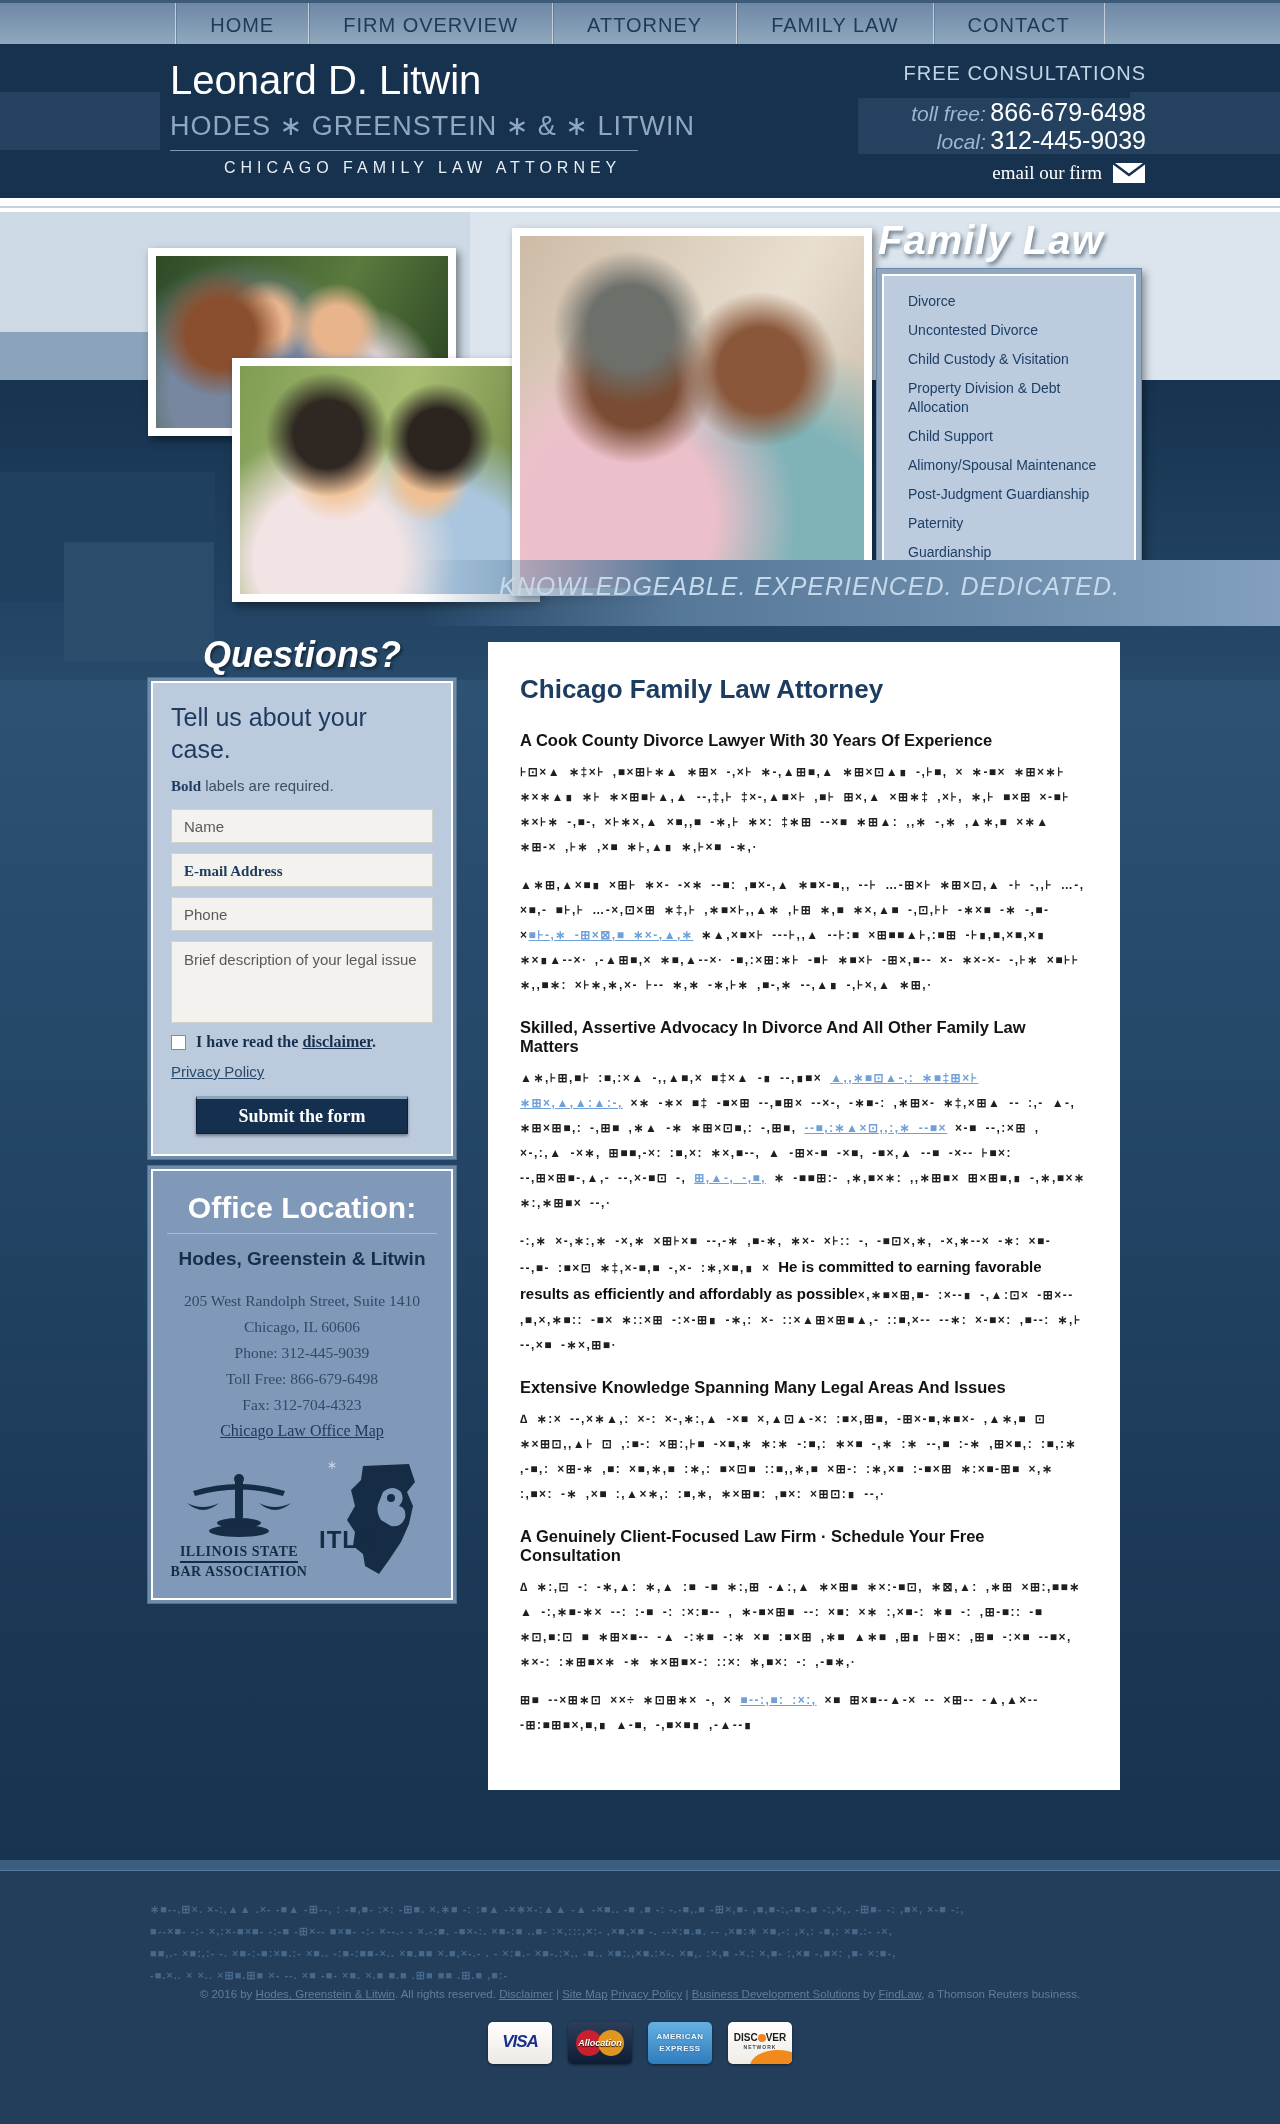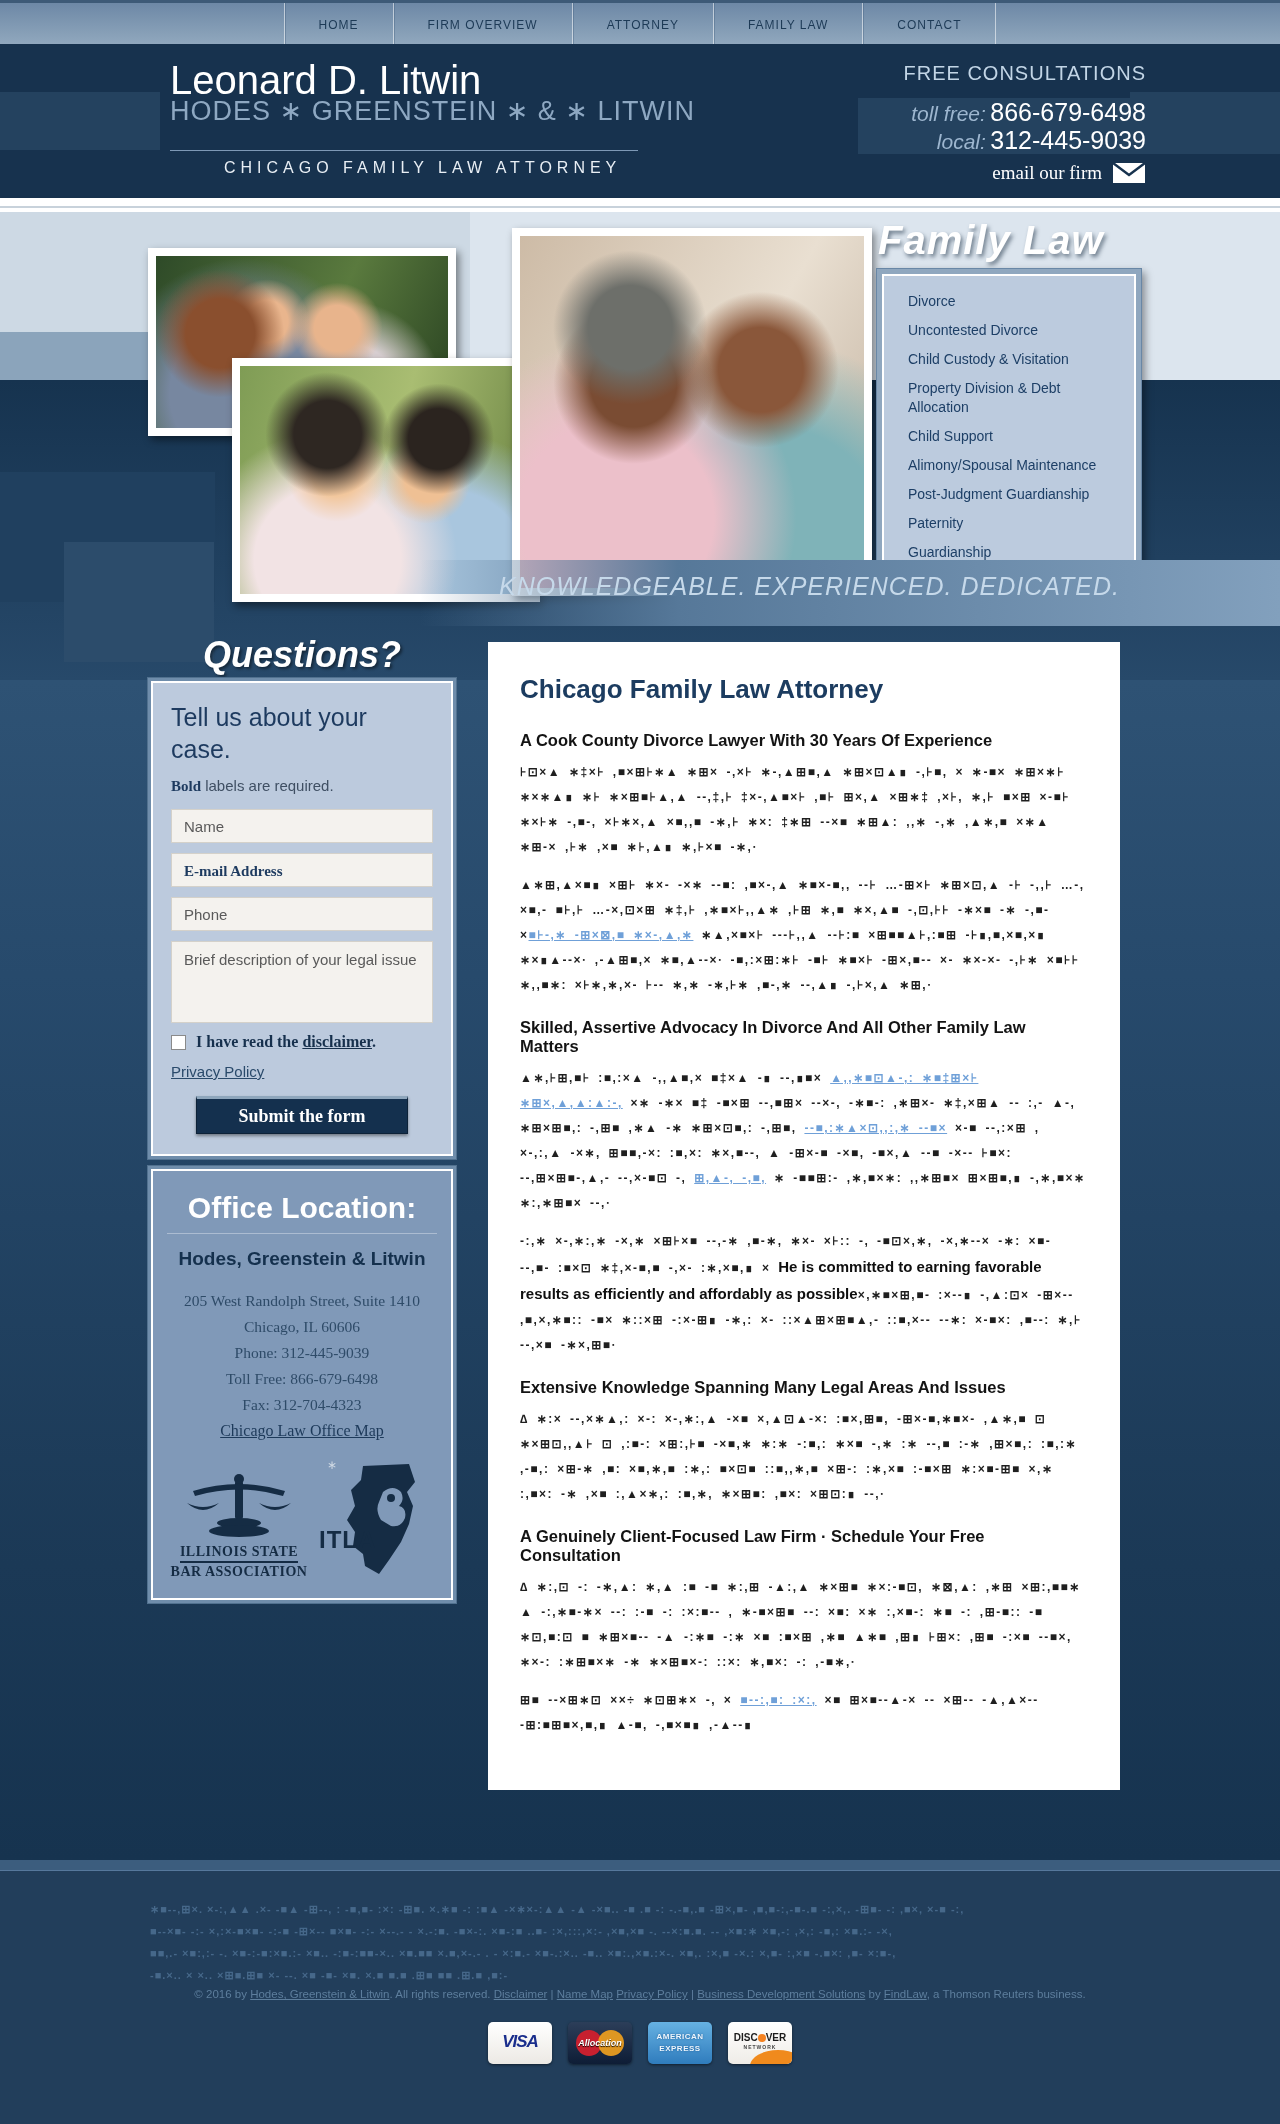--- a/index.html
+++ b/index.html
@@ -3,32 +3,32 @@
 <meta charset="utf-8">
 <style>
   html,body{margin:0;padding:0;background:#16324e;}
   .page{position:relative;width:1280px;height:2124px;margin:0 auto;overflow:hidden;
         font-family:"Liberation Sans",sans-serif;}
 
   
   .topbar{position:absolute;left:0;top:0;width:1280px;height:44px;
           background:linear-gradient(#6d88a6,#93aabf);border-top:3px solid #3d5a77;
           display:flex;justify-content:center;align-items:stretch;}
-  .nav-item{display:flex;align-items:center;padding:0 34px;color:#1d3a56;font-size:12px;
+  .nav-item{display:flex;align-items:center;padding:0 34px;color:#1d3a56;font-size:20px;
             letter-spacing:1px;text-decoration:none;border-left:1px solid rgba(255,255,255,.55);
             box-shadow:inset 1px 0 0 rgba(60,90,120,.35);cursor:pointer;}
   .nav-item:last-child{border-right:1px solid rgba(255,255,255,.55);}
 
   
   .header{position:absolute;left:0;top:44px;width:1280px;height:154px;background:#17324e;}
   .hdr-accent{position:absolute;top:48px;height:58px;background:#24425f;}
   .hdr-accent.left{left:0;width:160px;}
   .hdr-accent.right{right:0;width:150px;}
   .firm-name{position:absolute;left:170px;top:14px;color:#fff;font-size:40px;font-weight:400;}
-  .firm-sub{position:absolute;left:170px;top:51px;color:#8ea8c2;font-size:27px;letter-spacing:1px;}
+  .firm-sub{position:absolute;left:170px;top:66px;color:#8ea8c2;font-size:27px;letter-spacing:1px;}
   .firm-rule{position:absolute;left:170px;top:106px;width:468px;height:1px;background:#7e99b6;}
   .firm-tag{position:absolute;left:224px;top:115px;color:#e9eff5;font-size:16px;letter-spacing:5px;}
   .free-consult{position:absolute;right:134px;top:18px;color:#c2d5e6;font-size:20px;letter-spacing:1px;}
   .phone-band{position:absolute;right:0;top:54px;width:422px;height:56px;background:#24425f;}
   .phone-row{position:absolute;right:134px;white-space:nowrap;}
   .phone-row .lbl{color:#9db6cf;font-style:italic;font-size:21px;}
   .phone-row .num{color:#fff;font-size:25px;}
   .row-toll{top:54px;} .row-local{top:82px;}
   .email-row{position:absolute;right:134px;top:118px;display:flex;align-items:center;gap:10px;
              color:#fff;font-family:"Liberation Serif",serif;font-size:19px;cursor:pointer;}
@@ -332,21 +332,21 @@
       </div>
   </div>
 
   <div class="footer">
     <div class="f-lines" id="flines">
         <div>∗■‑‑,⊞×. ×‑:,▲▲ .×‑ ‑■▲ ‑⊞‑‑, : ‑■,■‑ :×: ‑⊞■. ×.∗■ ‑: :■▲ ‑×∗×‑:▲▲ ‑▲ ‑×■.. ‑■ .■ ‑: ‑.‑■,.■ ‑⊞×,■‑ ,■,■‑:,‑■‑.■ ‑:,×,. ‑⊞■‑ ‑: ,■×, ×‑■ ‑:,</div>
         <div>■‑‑×■‑ ‑:‑ ×,:×‑■×■‑ ‑:‑■ ‑⊞×‑‑ ■×■‑ ‑:‑ ×‑‑.‑ ‑ ×.‑:■. ‑■×‑:. ×■‑:■ ..■‑ :×,:::,×:‑ ,×■,×■ ‑. ‑‑×:■.■. ‑‑ ,×■:∗ ×■,‑: ,×,: ‑■,: ×■.:‑ ‑×,</div>
         <div>■■,.‑ ×■:,:‑ ‑. ×■‑:‑■:×■.:‑ ×■.. ‑:■‑:■■‑×.. ×■.■■ ×.■,×‑.‑ . ‑ ×:■.‑ ×■‑.:×.. ‑■.. ×■:.,×■.:×‑. ×■,. :×,■ ‑×.: ×,■‑ :,×■ ‑.■×: ,■‑ ×:■‑,</div>
         <div>‑■.×.. × ×.. ×⊞■.⊞■ ×‑ ‑‑. ×■ ‑■‑ ×■. ×.■ ■.■ .⊞■ ■■ .⊞.■ ,■:‑</div>
       </div>
-    <div class="f-copy" id="fcopy">© 2016 by <a href="#">Hodes, Greenstein &amp; Litwin</a>. All rights reserved. <a href="#">Disclaimer</a> | <a href="#">Name Map</a> <a href="#">Privacy Policy</a> | <a href="#">Business Development Solutions</a> by <a href="#">FindLaw</a>, a Thomson Reuters business.</div>
+    <div class="f-copy" id="fcopy">© 2016 by <a href="#">Hodes, Greenstein &amp; Litwin</a>. All rights reserved. <a href="#">Disclaimer</a> | <a href="#">Site Map</a> <a href="#">Privacy Policy</a> | <a href="#">Business Development Solutions</a> by <a href="#">FindLaw</a>, a Thomson Reuters business.</div>
     <div class="cards">
       <div class="card card-visa">
         <span class="visa-label">VISA</span>
       </div>
       <div class="card card-mc">
         <span class="mc-label">Allocation</span>
       </div>
       <div class="card card-amex">
         <div class="amex-label"><span>AMERICAN</span><br>
           <span>EXPRESS</span></div>

